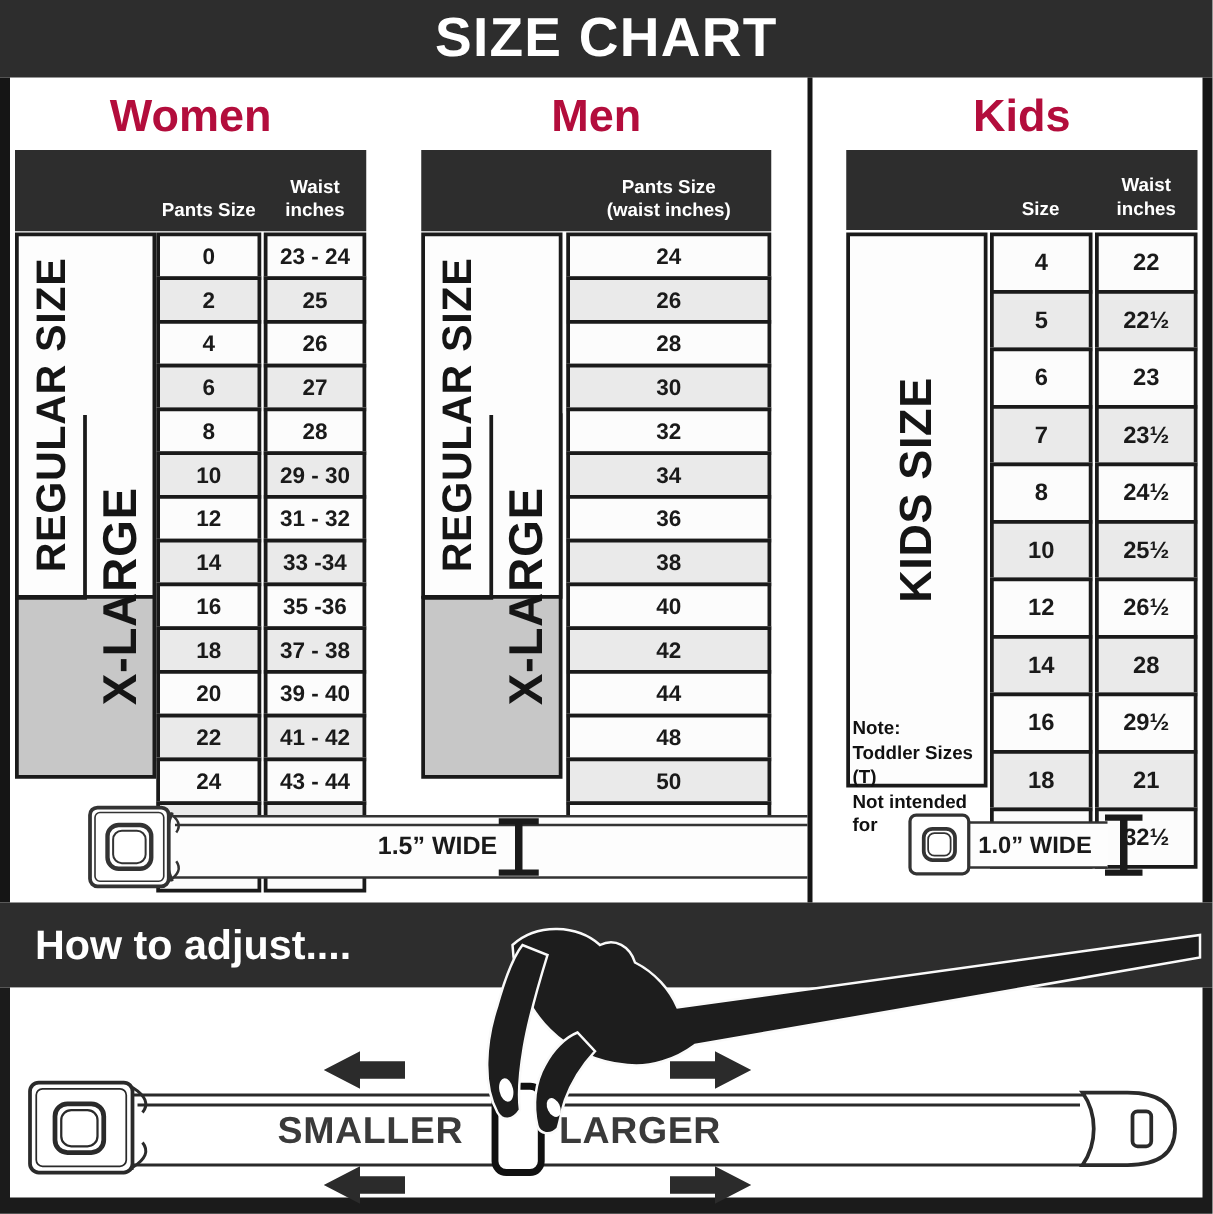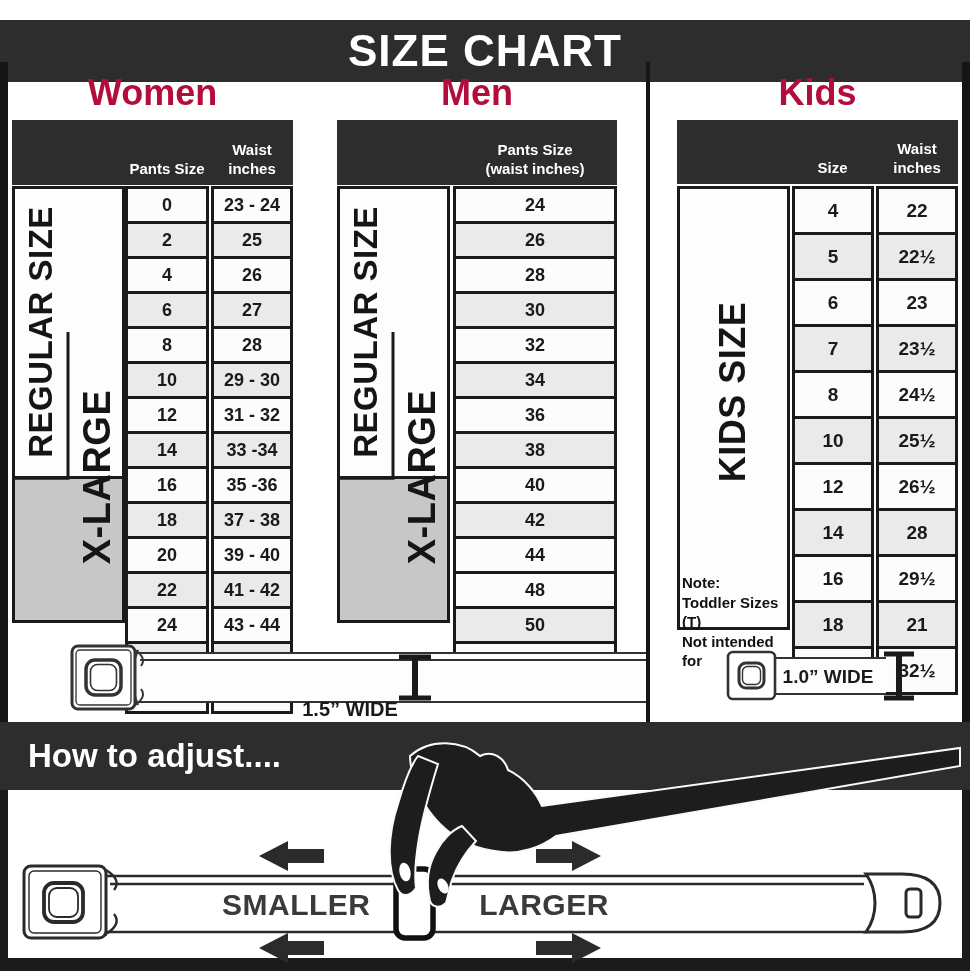--- a/index.html
+++ b/index.html
@@ -4,21 +4,21 @@
 <style>
   html,body{margin:0;padding:0;}
   body{
     width:970px;height:971px;position:relative;overflow:hidden;
     background:#ffffff;font-family:"Liberation Sans",sans-serif;
     -webkit-font-smoothing:antialiased;
   }
   .abs{position:absolute;box-sizing:border-box;}
   
   .banner{left:0;top:0;width:970px;height:62px;background:var(--dark,#2d2d2d);
-    display:flex;align-items:center;justify-content:center;margin-top:20px;}
+    display:flex;align-items:center;justify-content:center;}
   .banner-title{color:#fff;font-size:44px;font-weight:700;letter-spacing:1px;}
   
   .edge{background:#151515;}
   
   .sec-title{color:var(--accent,#b30d3c);font-size:36px;font-weight:700;text-align:center;top:72px;height:42px;line-height:42px;}
   
   .thead{background:var(--dark,#2d2d2d);color:#fff;}
   .thead .hlabel{position:absolute;bottom:7px;text-align:center;font-weight:700;font-size:15px;line-height:1.22;}
   
   .col{position:absolute;}
@@ -217,21 +217,21 @@
       <rect x="742.5" y="666.5" width="18" height="18" rx="5" fill="none" stroke="#333" stroke-width="1.4"></rect>
     </g>
     <g>
       <line x1="899" y1="654" x2="899" y2="698" stroke="#1a1a1a" stroke-width="6"></line>
       <line x1="884" y1="654" x2="914" y2="654" stroke="#1a1a1a" stroke-width="5"></line>
       <line x1="884" y1="698" x2="914" y2="698" stroke="#1a1a1a" stroke-width="5"></line>
     </g>
   </g>
 </svg>
 
-<div class="abs belt-label" style="left:290px;top:698px;width:120px;font-size:20px;text-align:center;">1.5” WIDE</div>
+<div class="abs belt-label" style="left:290px;top:666px;width:120px;font-size:20px;text-align:center;">1.5” WIDE</div>
 <div class="abs belt-label" style="left:780px;top:666px;width:96px;font-size:19px;">1.0” WIDE</div>
 
 <div class="abs band">
   <div class="band-title">How to adjust....</div>
 </div>
 
 <div class="abs bottom-frame"></div>
 <div class="abs bottom-panel"></div>
 
 <svg width="970" height="971" viewBox="0 0 970 971">
@@ -269,13 +269,13 @@
       <path d="M410,756 C430,738 462,740 480,756 C492,750 504,757 508,770 C524,778 536,792 542,806 L960,748 L960,766 L556,836 C540,848 520,854 502,852 C478,850 456,840 440,824 C424,808 411,784 410,756 Z" fill="#1d1d1d" stroke="#fafafa" stroke-width="2"></path>
       <path d="M398,890 C386,868 388,834 398,804 C402,790 410,766 418,756 L438,764 C430,790 423,814 419,838 C416,856 414,874 416,888 C410,897 402,897 398,890 Z" fill="#1d1d1d" stroke="#fafafa" stroke-width="2"></path>
       <path d="M430,901 C426,884 428,866 436,852 C442,840 452,830 462,826 L476,841 C465,853 457,866 452,880 C449,889 448,897 446,903 C440,909 432,907 430,901 Z" fill="#1d1d1d" stroke="#fafafa" stroke-width="2"></path>
       <ellipse cx="405" cy="872" rx="5.5" ry="9.5" transform="rotate(-12 405 872)" fill="#ffffff"></ellipse>
       <ellipse cx="443" cy="886" rx="5" ry="8" transform="rotate(-25 443 886)" fill="#ffffff"></ellipse>
     </g>
   </g>
 </svg>
 
 <div class="abs adjust-word" style="left:222px;top:888px;width:146px;">SMALLER</div>
-<div class="abs adjust-word" style="left:476px;top:888px;width:136px;">LARGER</div>
+<div class="abs adjust-word" style="left:444px;top:888px;width:136px;">LARGER</div>
 
 </body></html>

